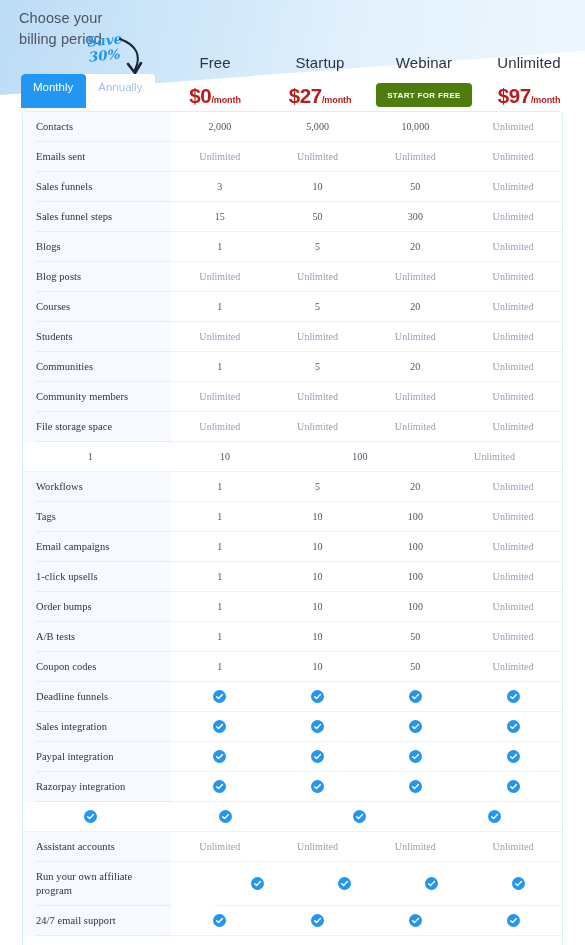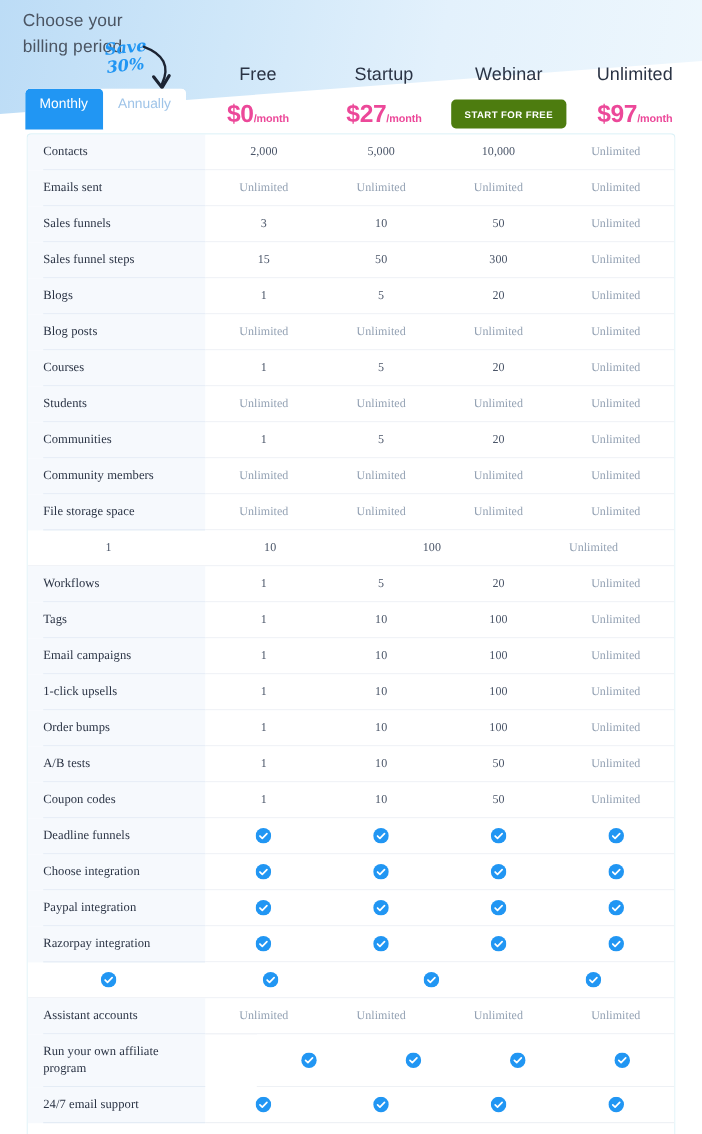--- a/index.html
+++ b/index.html
@@ -107,21 +107,21 @@
     margin-top: 44px;
   }
   .plan-name {
     margin-top: 10px;
     font-size: 15px;
     color: #2b3445;
     letter-spacing: .1px;
   }
   .plan-price {
     margin-top: 13px;
-    color: #ec4899;
+    color: #b91c1c;
     white-space: nowrap;
   }
   .plan-price .amount {
     font-size: 20.5px;
     font-weight: bold;
     letter-spacing: -.3px;
   }
   .plan-price .per {
     font-size: 9px;
     font-weight: bold;
@@ -446,21 +446,21 @@
             </div>
             <div class="cell">
               <svg class="check" viewBox="0 0 20 20">
                 <circle cx="10" cy="10" r="10" fill="#2196f3"></circle>
                 <path d="M5.6 10.3 L8.6 13.2 L14.5 7.1" fill="none" stroke="#ffffff" stroke-width="2.2" stroke-linecap="round" stroke-linejoin="round"></path>
               </svg>
             </div>
           </div>
         </div>
         <div class="row">
-          <div class="row-label">Choose integration</div>
+          <div class="row-label">Sales integration</div>
           <div class="row-values">
             <div class="cell">
               <svg class="check" viewBox="0 0 20 20">
                 <circle cx="10" cy="10" r="10" fill="#2196f3"></circle>
                 <path d="M5.6 10.3 L8.6 13.2 L14.5 7.1" fill="none" stroke="#ffffff" stroke-width="2.2" stroke-linecap="round" stroke-linejoin="round"></path>
               </svg>
             </div>
             <div class="cell">
               <svg class="check" viewBox="0 0 20 20">
                 <circle cx="10" cy="10" r="10" fill="#2196f3"></circle>

